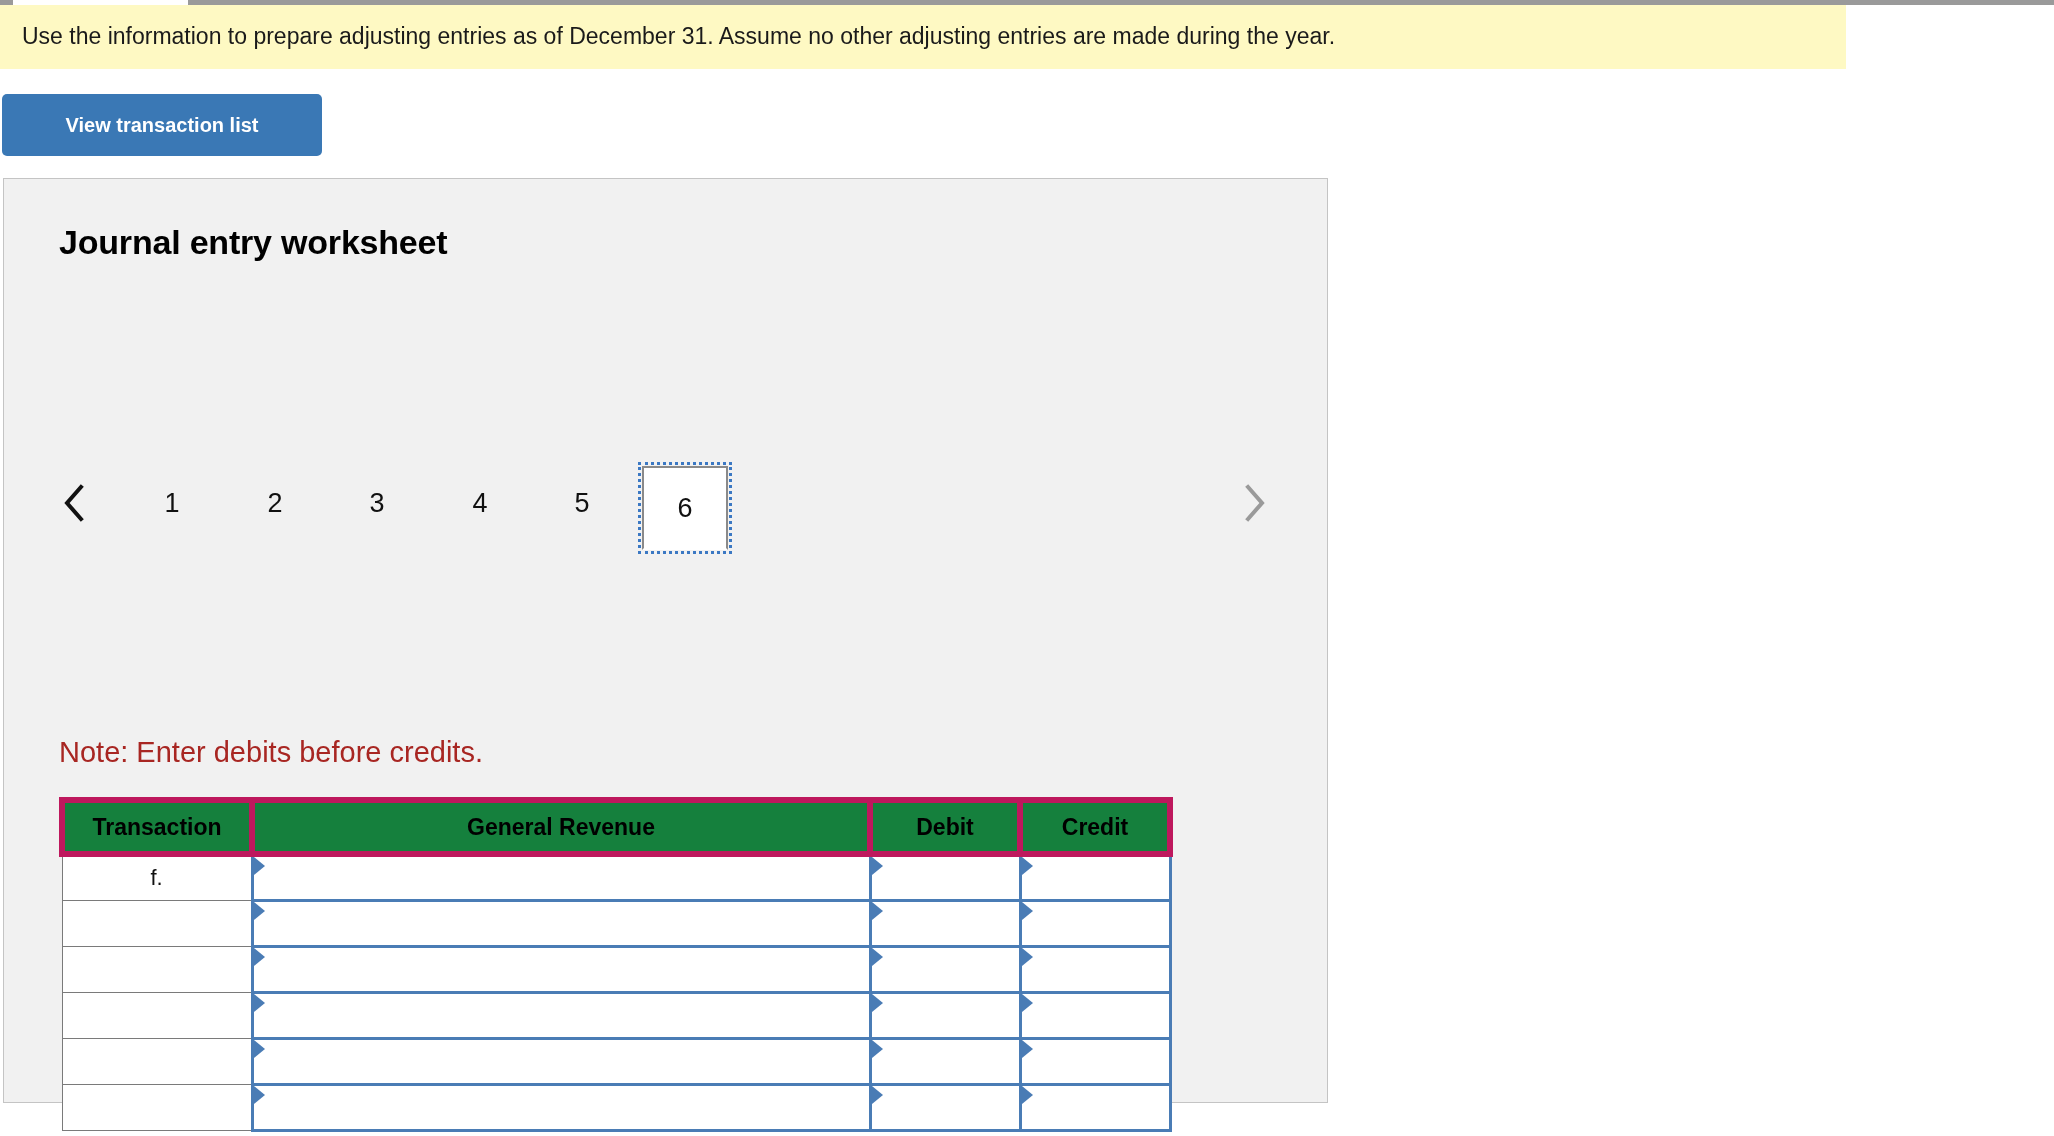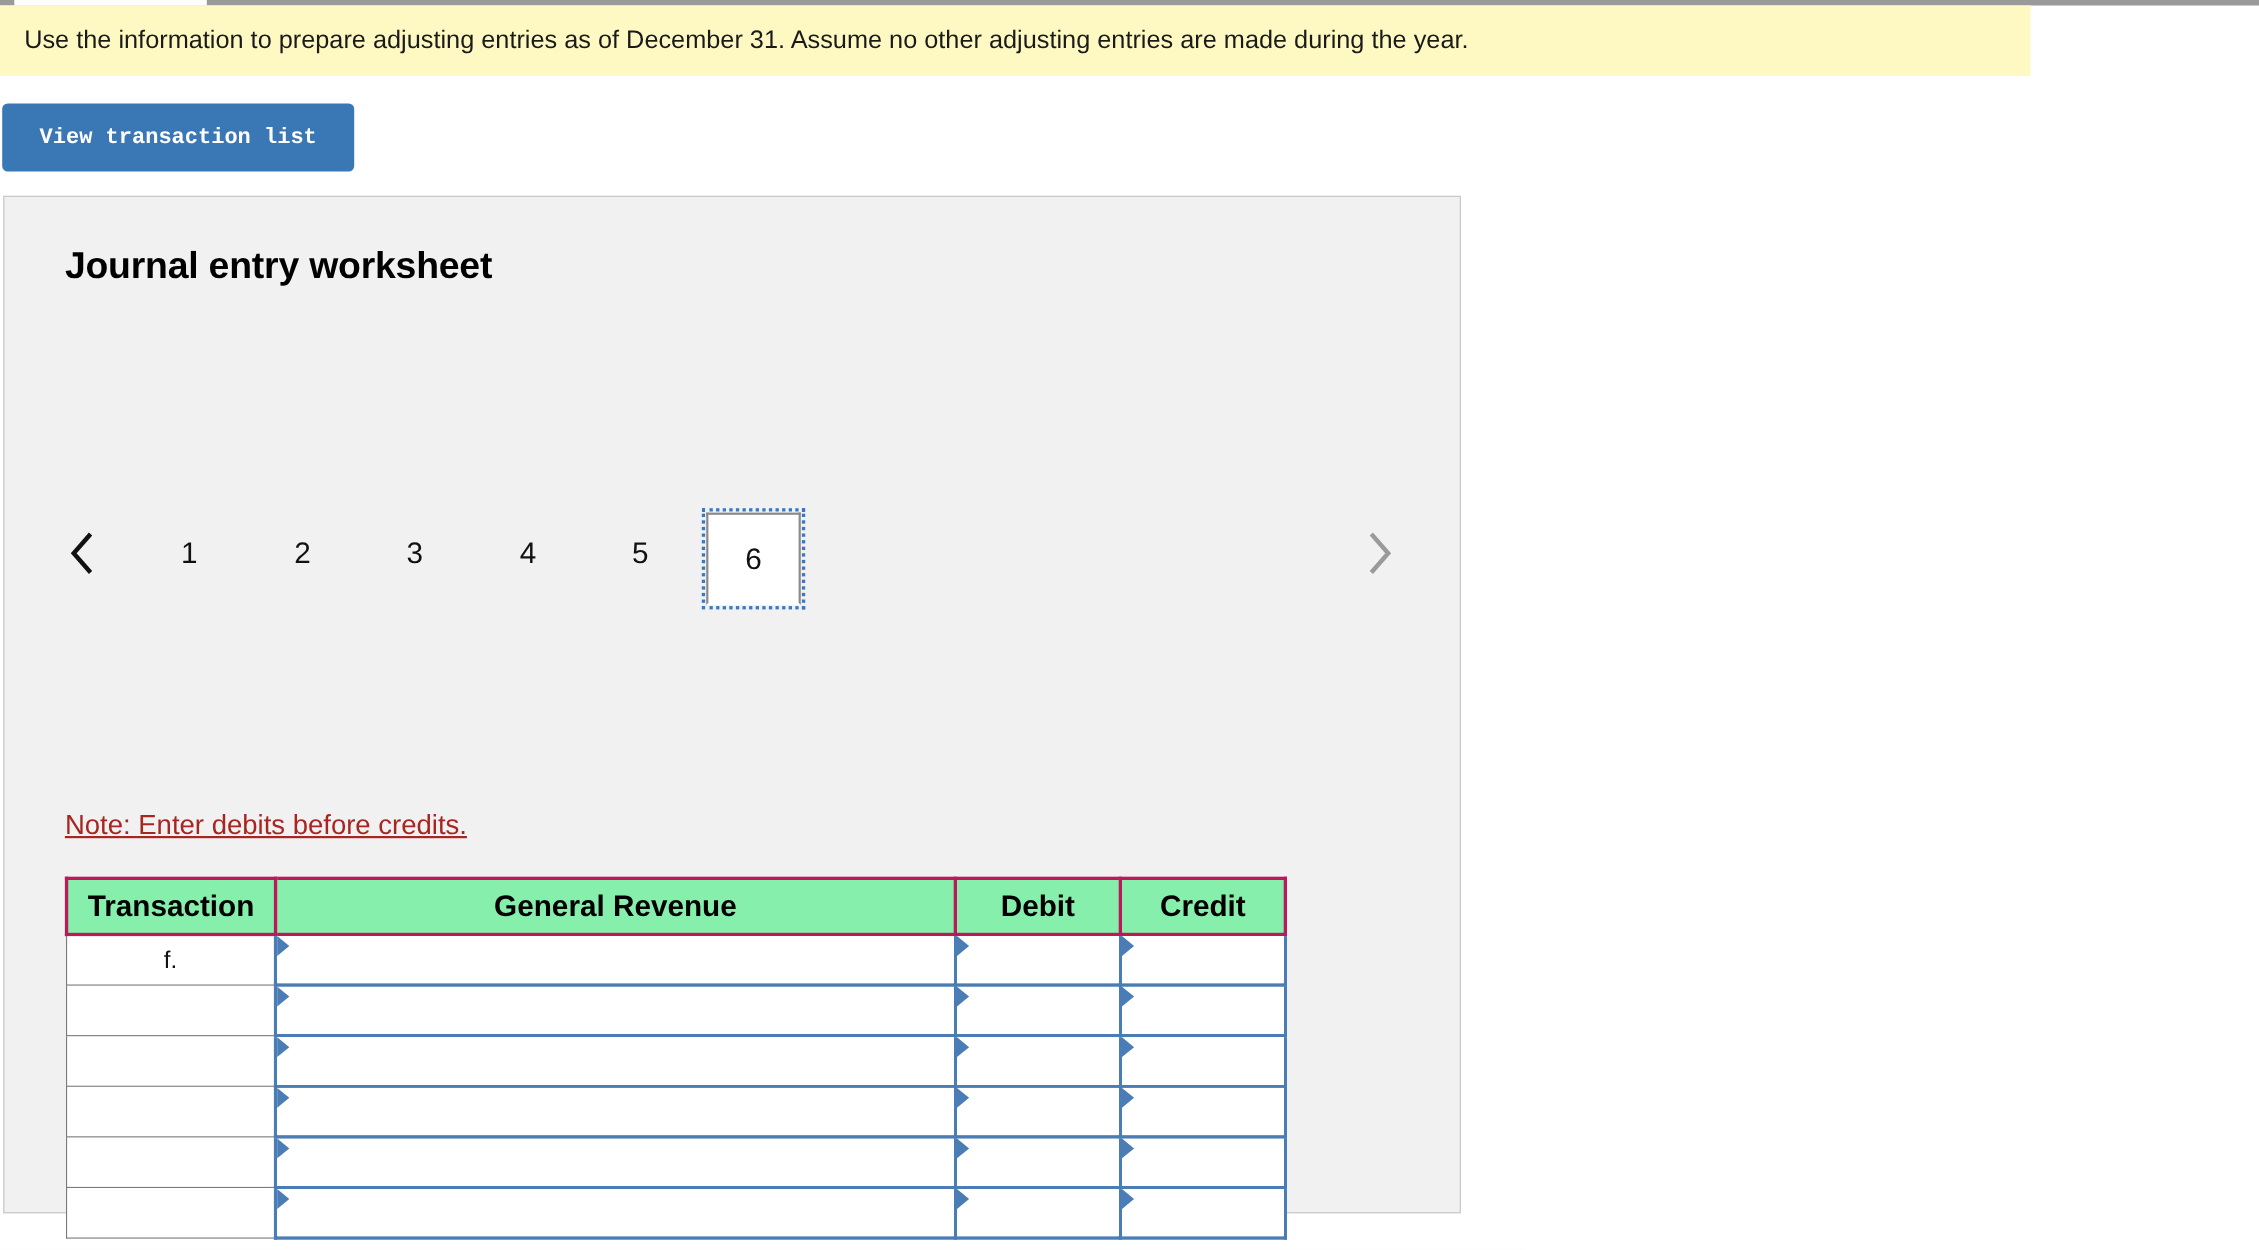--- a/index.html
+++ b/index.html
@@ -57,21 +57,20 @@
     font-family: "Liberation Sans", sans-serif;
     font-weight: bold;
     cursor: pointer;
     text-align: center;
   }
   .btn-view-tx {
     position: absolute;
     left: 2px; top: 94px;
     width: 320px; height: 62px;
     font-size: 20px;
-    font-family: Liberation Mono, monospace;
   }
 
   
   .panel {
     position: absolute;
     left: 3px; top: 178px;
     width: 1325px;
     height: 925px;
     background: #f1f1f1;
     border: 1px solid #c4c4c4;
@@ -144,36 +143,35 @@
   }
   .desc-text {
     font-size: 23px;
     line-height: 1.45;
     color: #111111;
   }
 
   .note {
     position: absolute;
     left: 55px; top: 557px;
-    font-size: 25px;
+    font-size: 29px;
     color: #a82622;
-    text-decoration: underline;
   }
 
   
   .jtable {
     position: absolute;
     left: 55px; top: 618px;
     border-collapse: collapse;
     table-layout: fixed;
   }
   .jtable th {
-    background: #86efac;
-    border: 3px solid #be185d;
-    font-size: 27px;
+    background: #15803d;
+    border: 6px solid #be185d;
+    font-size: 23px;
     font-weight: bold;
     color: #000000;
     height: 48px;
     padding: 0;
   }
   .col-tx    { width: 190px; }
   .col-gj    { width: 618px; }
   .col-debit { width: 150px; }
   .col-credit{ width: 150px; }
 

